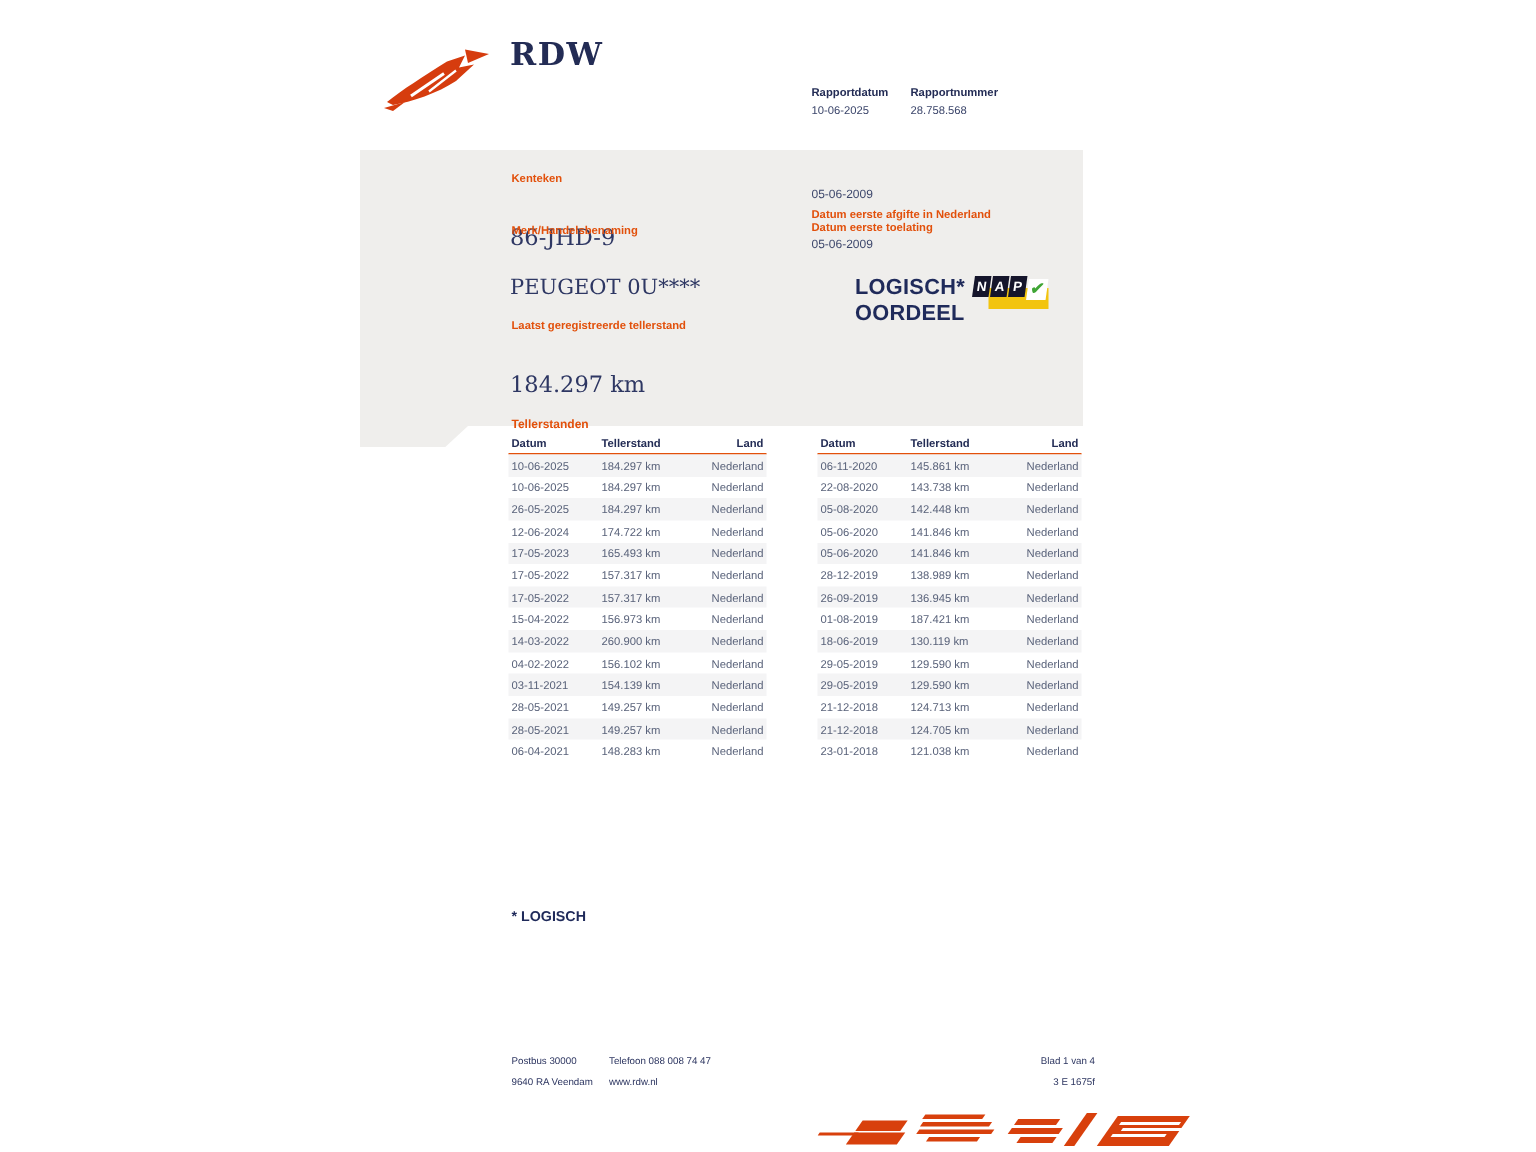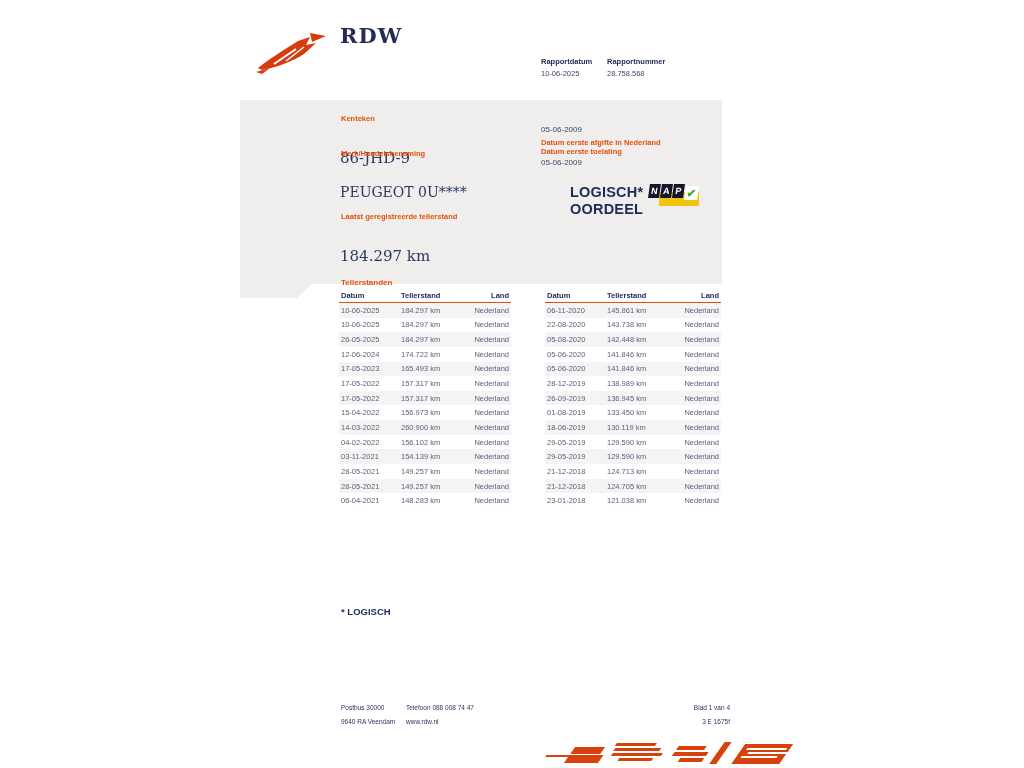--- a/index.html
+++ b/index.html
@@ -251,21 +251,21 @@
           <div class="c1">138.989 km</div>
           <div class="c2">Nederland</div>
         </div>
         <div class="trow striped">
           <div class="c0">26-09-2019</div>
           <div class="c1">136.945 km</div>
           <div class="c2">Nederland</div>
         </div>
         <div class="trow">
           <div class="c0">01-08-2019</div>
-          <div class="c1">133.450 km</div>
+          <div class="c1">187.421 km</div>
           <div class="c2">Nederland</div>
         </div>
         <div class="trow striped">
           <div class="c0">18-06-2019</div>
           <div class="c1">130.119 km</div>
           <div class="c2">Nederland</div>
         </div>
         <div class="trow">
           <div class="c0">29-05-2019</div>
           <div class="c1">129.590 km</div>

